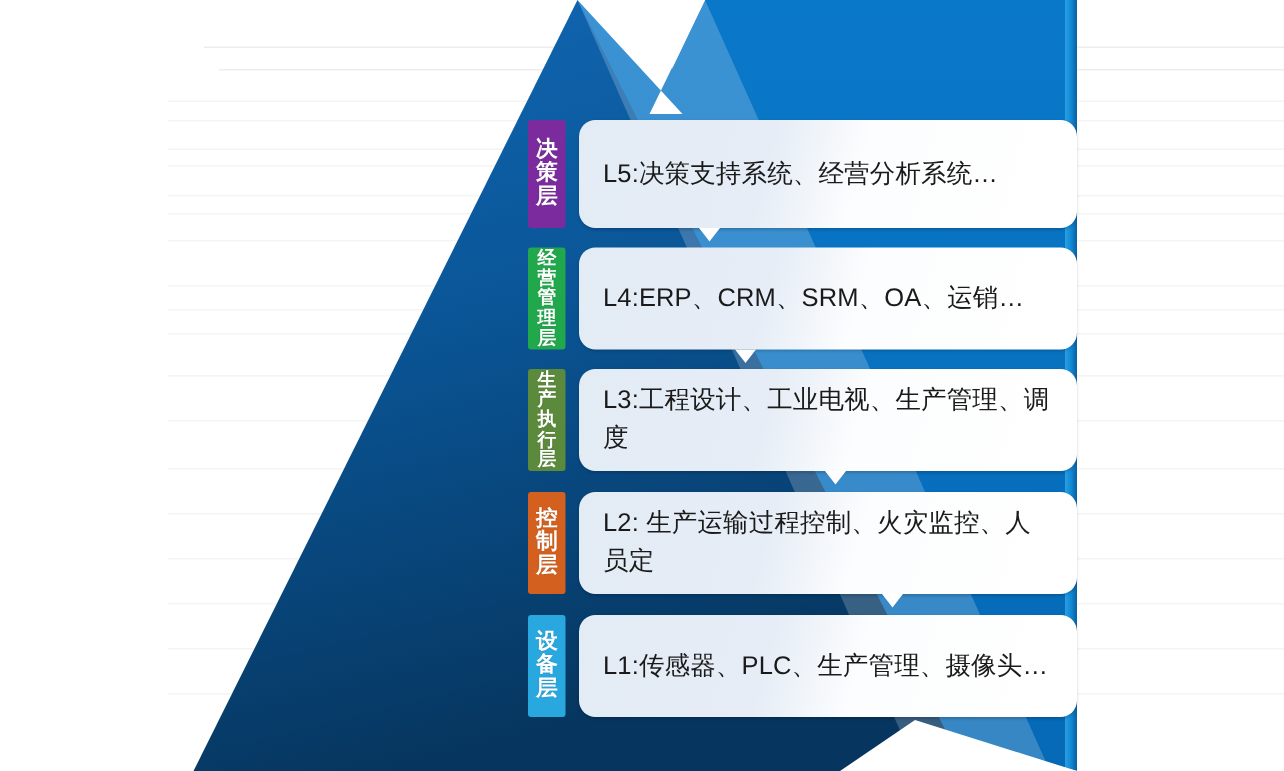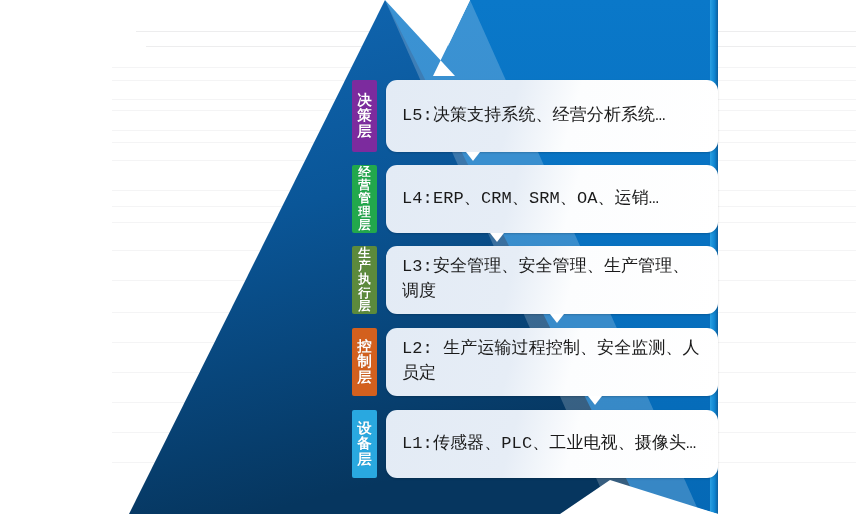--- a/index.html
+++ b/index.html
@@ -76,21 +76,21 @@
     box-shadow: 0 1px 2px rgba(0,0,0,0.18);
     display: flex;
     align-items: center;
     box-sizing: border-box;
     padding: 6px 14px 6px 16px;
     color: #1a1a1a;
     font-size: 17px;
     line-height: 1.45;
     letter-spacing: 0.1px;
   }
-  .card-text { display: block; font-family: Liberation Mono, monospace; }
+  .card-text { display: block; }
 
   
   .connector {
     position: absolute;
     width: 0; height: 0;
     border-left: 7px solid transparent;
     border-right: 7px solid transparent;
     border-top: 9px solid #ffffff;
     filter: drop-shadow(0 0 0.5px rgba(0,0,0,0.12));
   }
@@ -192,45 +192,45 @@
     <div class="row" style="top:246px; width:366px; height:68px;">
       <div class="side-tab" style="background:#5c8a3c; font-size:12.5px;">
         <span>生</span>
         <span>产</span>
         <span>执</span>
         <span>行</span>
         <span>层</span>
       </div>
       <div class="card">
         <span>
-          <span class="card-text">L3:安全管理、安全管理、生产管理、调度</span>
+          <span class="card-text">L3:工程设计、工业电视、生产管理、调度</span>
         </span>
       </div>
     </div>
     <div class="connector" style="left:550px; top:314px;"></div>
 
     <div class="row" style="top:328px; width:366px; height:68px;">
       <div class="side-tab" style="background:#d3601e;">
         <span>控</span>
         <span>制</span>
         <span>层</span>
       </div>
       <div class="card">
         <span>
-          <span class="card-text">L2: 生产运输过程控制、安全监测、人员定</span>
+          <span class="card-text">L2: 生产运输过程控制、火灾监控、人员定</span>
         </span>
       </div>
     </div>
     <div class="connector" style="left:588px; top:396px;"></div>
 
     <div class="row" style="top:410px; width:366px; height:68px;">
       <div class="side-tab" style="background:#29a8e0;">
         <span>设</span>
         <span>备</span>
         <span>层</span>
       </div>
       <div class="card">
-        <span class="card-text">L1:传感器、PLC、工业电视、摄像头…</span>
+        <span class="card-text">L1:传感器、PLC、生产管理、摄像头…</span>
       </div>
     </div>
 
   </div>
 </div>
 
 </body></html>

